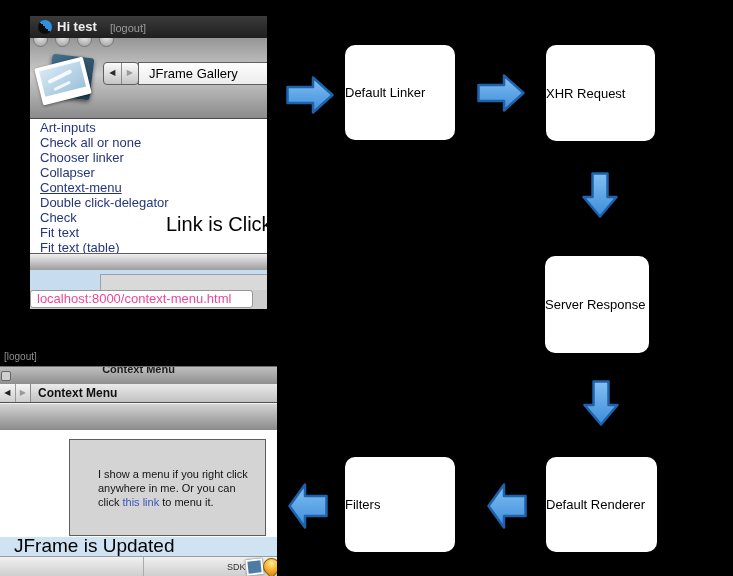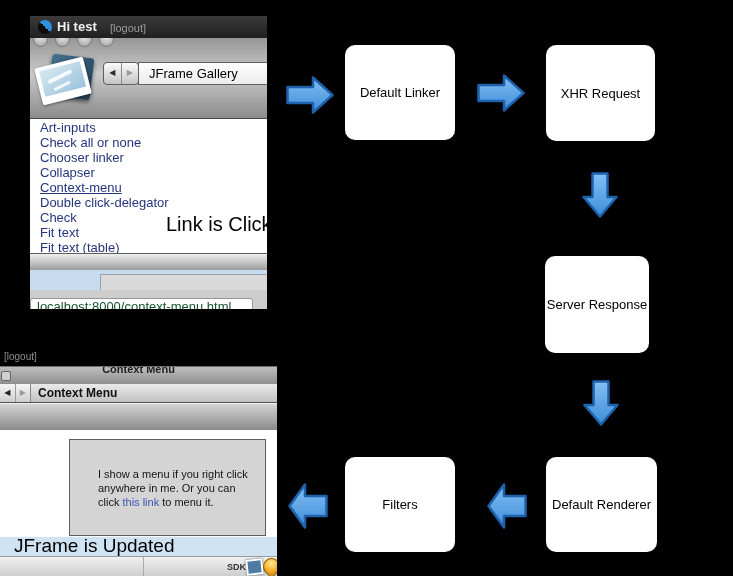--- a/index.html
+++ b/index.html
@@ -44,27 +44,27 @@
   .glink{display:block;margin-left:10px;font-size:13px;line-height:15px;color:#24357d;
          text-decoration:none;white-space:nowrap;}
   .glink.active{text-decoration:underline;}
   .gw-caption{position:absolute;left:136px;top:197px;font-size:20px;color:#000;white-space:nowrap;text-align:right;}
   .gw-divider{position:absolute;left:0;top:237px;width:100%;height:17px;
             border-top:1px solid #5d5d5d;background:linear-gradient(#efefef,#9d9d9d);box-sizing:border-box;}
   .gw-bluebar{position:absolute;left:0;top:254px;width:100%;height:20px;background:#c7dcee;}
   .gw-panel{position:absolute;left:70px;top:4px;right:0;bottom:0;background:#d9d9d9;
             border-top:1px solid #96a2ac;border-left:1px solid #96a2ac;}
   .gw-bottom{position:absolute;left:0;top:274px;width:100%;height:19px;background:#cdcdcd;}
-  .gw-tooltip{position:absolute;left:0;top:282px;width:215px;height:16px;background:#fff;
+  .gw-tooltip{position:absolute;left:0;top:274px;width:215px;height:16px;background:#fff;
             border:1px solid #979797;border-radius:3px;font-size:13px;line-height:16px;
-            padding-left:6px;color:#14532d;white-space:nowrap;}
+            padding-left:6px;color:#ec4899;white-space:nowrap;}
 
   
   .fbox{position:absolute;background:#fff;border-radius:10px;display:flex;align-items:center;
-        justify-content:center;font-size:13px;color:#000;text-align:center;}
+        justify-content:flex-start;font-size:13px;color:#000;text-align:center;}
 
   
   .arrow{position:absolute;}
   .arrow svg{display:block;width:100%;height:100%;}
 
   
   .context-window{position:absolute;left:0;top:348px;width:277px;height:228px;overflow:hidden;}
   .cw-logout{position:absolute;left:4px;top:3px;font-size:10px;color:#8f8f8f;}
   .cw-title{position:absolute;left:0;top:18px;width:100%;height:18px;overflow:hidden;
             background:linear-gradient(#bfbfbf,#8e8e8e);border-top:1px solid #6e6e6e;box-sizing:border-box;}
@@ -87,21 +87,21 @@
   .cw-box{position:absolute;left:69px;top:9px;width:197px;height:97px;background:#d4d4d4;
             border:1px solid #5e5e5e;box-sizing:border-box;}
   .cw-box-text{margin:27px 0 0 28px;width:158px;font-size:11px;line-height:14px;color:#141414;}
   .cw-link{color:#3a56b4;}
   .cw-bluebar{position:absolute;left:0;top:188px;width:100%;height:20px;background:#cfe3f3;
             border-top:1px solid #fdfdfd;box-sizing:border-box;}
   .cw-caption{position:absolute;left:14px;top:187px;font-size:19px;color:#000;white-space:nowrap;z-index:2;}
   .cw-status{position:absolute;left:0;top:208px;width:100%;height:20px;
             background:linear-gradient(#f1f1f1,#cecece);border-top:1px solid #9c9c9c;box-sizing:border-box;}
   .cw-sep{position:absolute;left:143px;top:0;width:1px;height:100%;background:#ababab;}
-  .cw-sdk{position:absolute;left:227px;top:5px;font-size:9px;font-weight:bold;color:#333;}
+  .cw-sdk{position:absolute;left:227px;top:5px;font-size:9px;font-weight:normal;color:#333;}
   .cw-icon-photo{position:absolute;left:246px;top:2px;width:13px;height:12px;background:#4d7ba3;
             border:2px solid #fff;box-shadow:0 0 2px #555;transform:rotate(-6deg);}
   .cw-icon-swirl{position:absolute;left:263px;top:1px;width:15px;height:15px;
             border-radius:50% 50% 0 50%;transform:rotate(45deg);border:1px solid #8a5a00;
             background:radial-gradient(circle at 35% 35%,#ffeb90,#f5a623 60%,#c87d06);}
 </style>
 </head>
 <body>
 
 <div class="stage">

